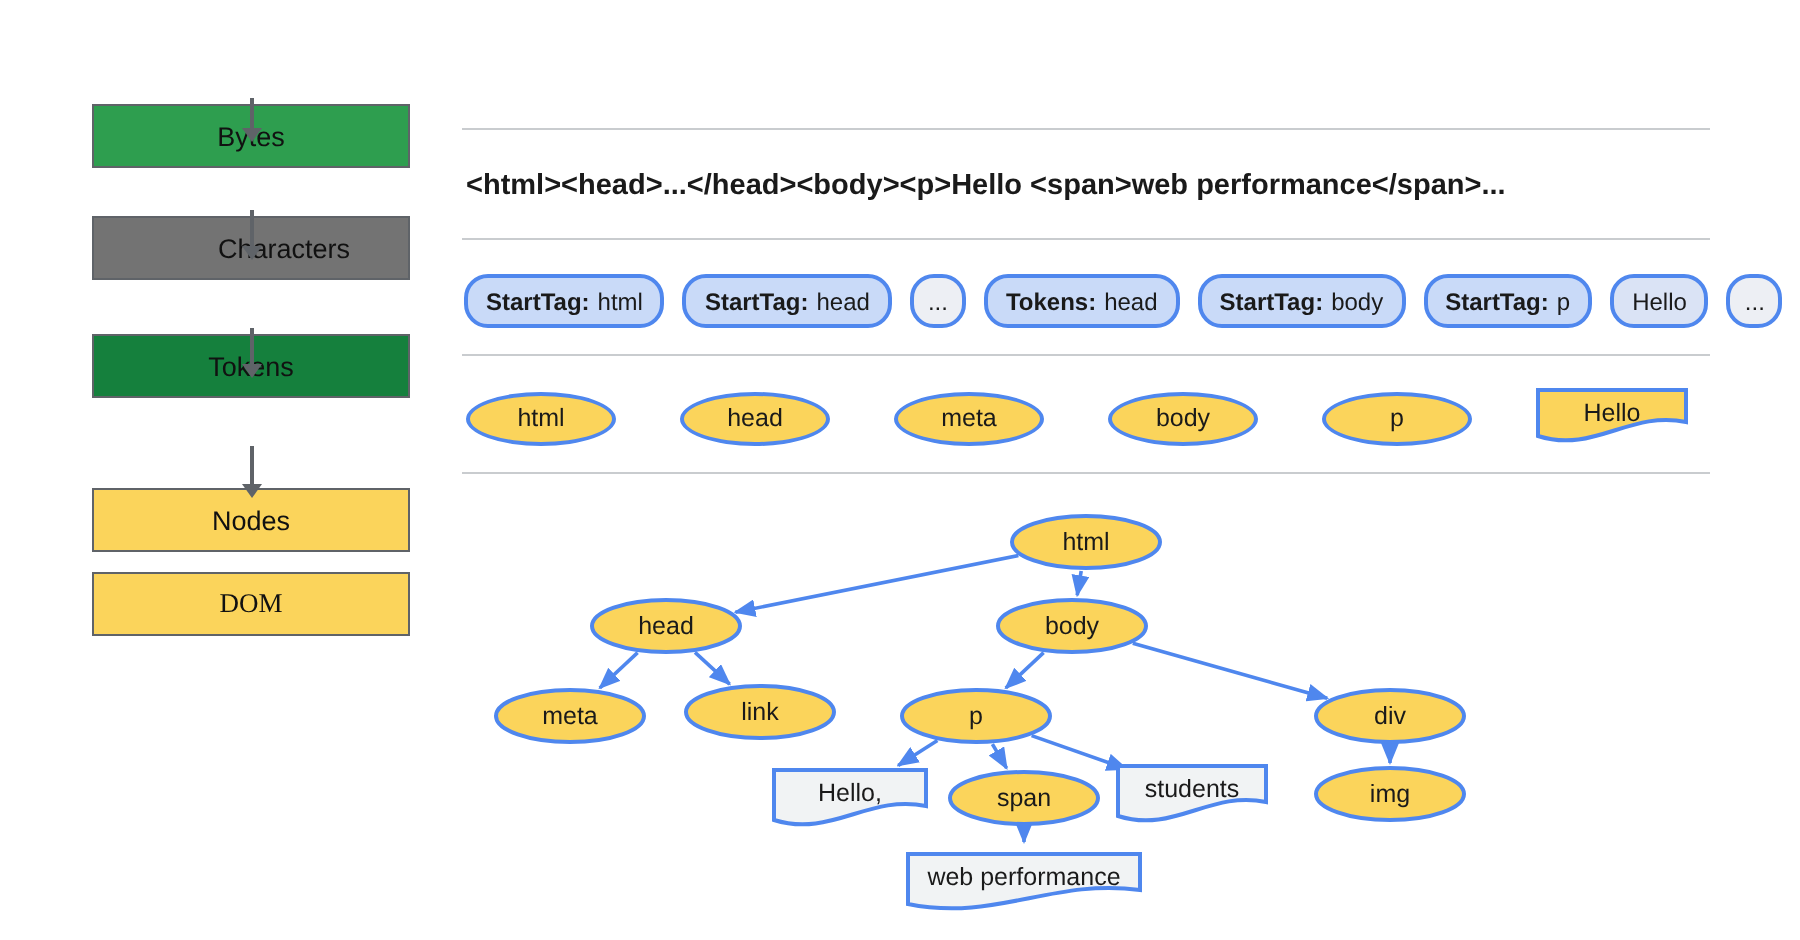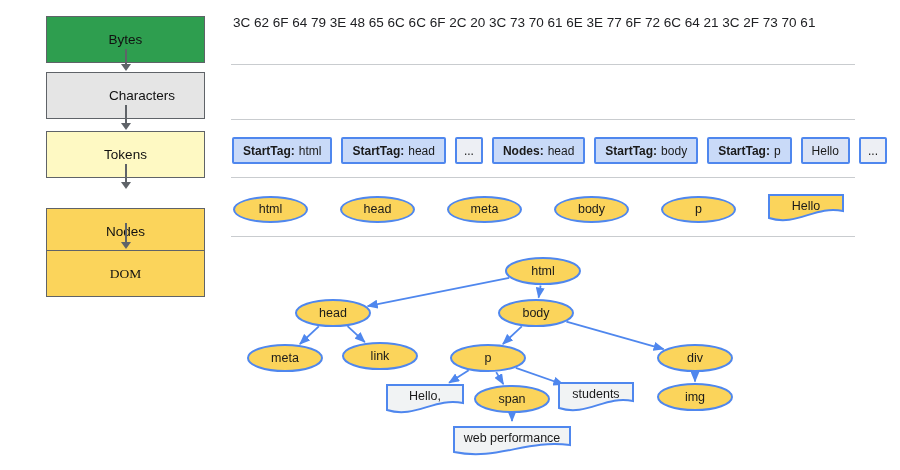--- a/index.html
+++ b/index.html
@@ -1,38 +1,38 @@
 <!DOCTYPE html>
 <html><head>
 <meta charset="utf-8">
 <style>
   html,body{margin:0;padding:0;}
   body{font-family:"Liberation Sans","DejaVu Sans",sans-serif;background:#ffffff;}
   #canvas{position:relative;width:900px;height:470px;background:#ffffff;overflow:hidden;}
 
   
-  .stage-box{position:absolute;left:46px;width:159px;height:47px;box-sizing:border-box;
+  .stage-box{position:absolute;left:46px;width:159px;height:32px;box-sizing:border-box;
     border:1.5px solid #5f6368;display:flex;align-items:center;justify-content:center;
-    font-size:13.5px;color:#111;}
+    font-size:13.5px;color:#111;margin-top:36px;}
   .stage-arrow{position:absolute;left:119px;width:14px;}
   .stage-arrow .shaft{position:absolute;left:6px;top:0;width:2px;background:#5f6368;}
   .stage-arrow .head{position:absolute;left:2px;width:0;height:0;
     border-left:5px solid transparent;border-right:5px solid transparent;
     border-top:7px solid #5f6368;}
 
   
   .divider{position:absolute;left:231px;width:624px;height:1px;background:#c9cccf;}
   .bytes-text{position:absolute;left:233px;top:13px;font-size:13.5px;line-height:19px;
     color:#202124;white-space:nowrap;}
   .chars-text{position:absolute;left:233px;top:85px;font-size:14.5px;font-weight:700;
     color:#1a1a1a;white-space:nowrap;}
 
   .tokens-row{position:absolute;left:232px;top:137px;display:flex;gap:9px;align-items:center;}
   .token-chip{box-sizing:border-box;height:27px;display:flex;align-items:center;
-    padding:0 9px;border:2px solid #4f87ee;border-radius:2px;font-size:12px;color:#1a1a1a;
+    padding:0 9px;border:2px solid #4f87ee;border-radius:12px;font-size:12px;color:#1a1a1a;
     white-space:nowrap;}
   .token-chip.tag{background:#c9daf8;}
   .token-chip.text{background:#dae3f5;}
   .token-chip.ellipsis{background:#edeff4;padding:0 7px;}
   .token-chip b{margin-right:4px;}
 
   .nodes-row{position:absolute;left:233px;top:193px;display:flex;gap:32px;align-items:center;}
   .node-ellipse{box-sizing:border-box;width:75px;height:27px;border:2px solid #4f87ee;
     border-radius:50%;background:#fbd45b;display:flex;align-items:center;justify-content:center;
     font-size:12.5px;color:#1a1a1a;}
@@ -45,57 +45,57 @@
 <body>
 
 <div id="canvas">
 
   <div id="stage-column">
       <div class="stage-box" style="top: 16px; background: rgb(46, 158, 79);">Bytes</div>
       <div class="stage-arrow" style="top: 49px; height: 22px;">
         <div class="shaft" style="height: 16px;"></div>
         <div class="head" style="top: 15px;"></div>
       </div>
-      <div class="stage-box" style="top: 72px; background: #e5e5e5; padding-left: 33px;">Characters</div>
+      <div class="stage-box" style="top: 72px; background: #737373; padding-left: 33px;">Characters</div>
       <div class="stage-arrow" style="top: 105px; height: 25px;">
         <div class="shaft" style="height: 19px;"></div>
         <div class="head" style="top: 18px;"></div>
       </div>
-      <div class="stage-box" style="top: 131px; background: #fef9c3;">Tokens</div>
+      <div class="stage-box" style="top: 131px; background: #15803d;">Tokens</div>
       <div class="stage-arrow" style="top: 164px; height: 25px;">
         <div class="shaft" style="height: 19px;"></div>
         <div class="head" style="top: 18px;"></div>
       </div>
       <div class="stage-box" style="top: 208px; background: rgb(251, 212, 91);">Nodes</div>
       <div class="stage-arrow" style="top: 223px; height: 26px;">
         <div class="shaft" style="height: 20px;"></div>
         <div class="head" style="top: 19px;"></div>
       </div>
       <div class="stage-box" style="top: 250px; background: rgb(251, 212, 91); font-family: Liberation Serif, serif;">DOM</div>
     </div>
 
-  <div class="bytes-text" style="top:13px;">3C 62 6F 64 79 3E 48 65 6C 6C 6F 2C 20 3C 73 70 61 6E 3E 77 6F 72 6C 64 21 3C 2F 73 70 61</div>
   <div class="divider" style="top:64px;"></div>
 
+  <div class="chars-text">&lt;html&gt;&lt;head&gt;...&lt;/head&gt;&lt;body&gt;&lt;p&gt;Hello &lt;span&gt;web performance&lt;/span&gt;...</div>
   <div class="divider" style="top:119px;"></div>
 
   <div class="tokens-row" id="tokens-row">
       <div class="token-chip tag">
         <b>StartTag:</b>
         <span>html</span>
       </div>
       <div class="token-chip tag">
         <b>StartTag:</b>
         <span>head</span>
       </div>
       <div class="token-chip ellipsis">
         <span>...</span>
       </div>
       <div class="token-chip tag">
-        <b>Nodes:</b>
+        <b>Tokens:</b>
         <span>head</span>
       </div>
       <div class="token-chip tag">
         <b>StartTag:</b>
         <span>body</span>
       </div>
       <div class="token-chip tag">
         <b>StartTag:</b>
         <span>p</span>
       </div>

